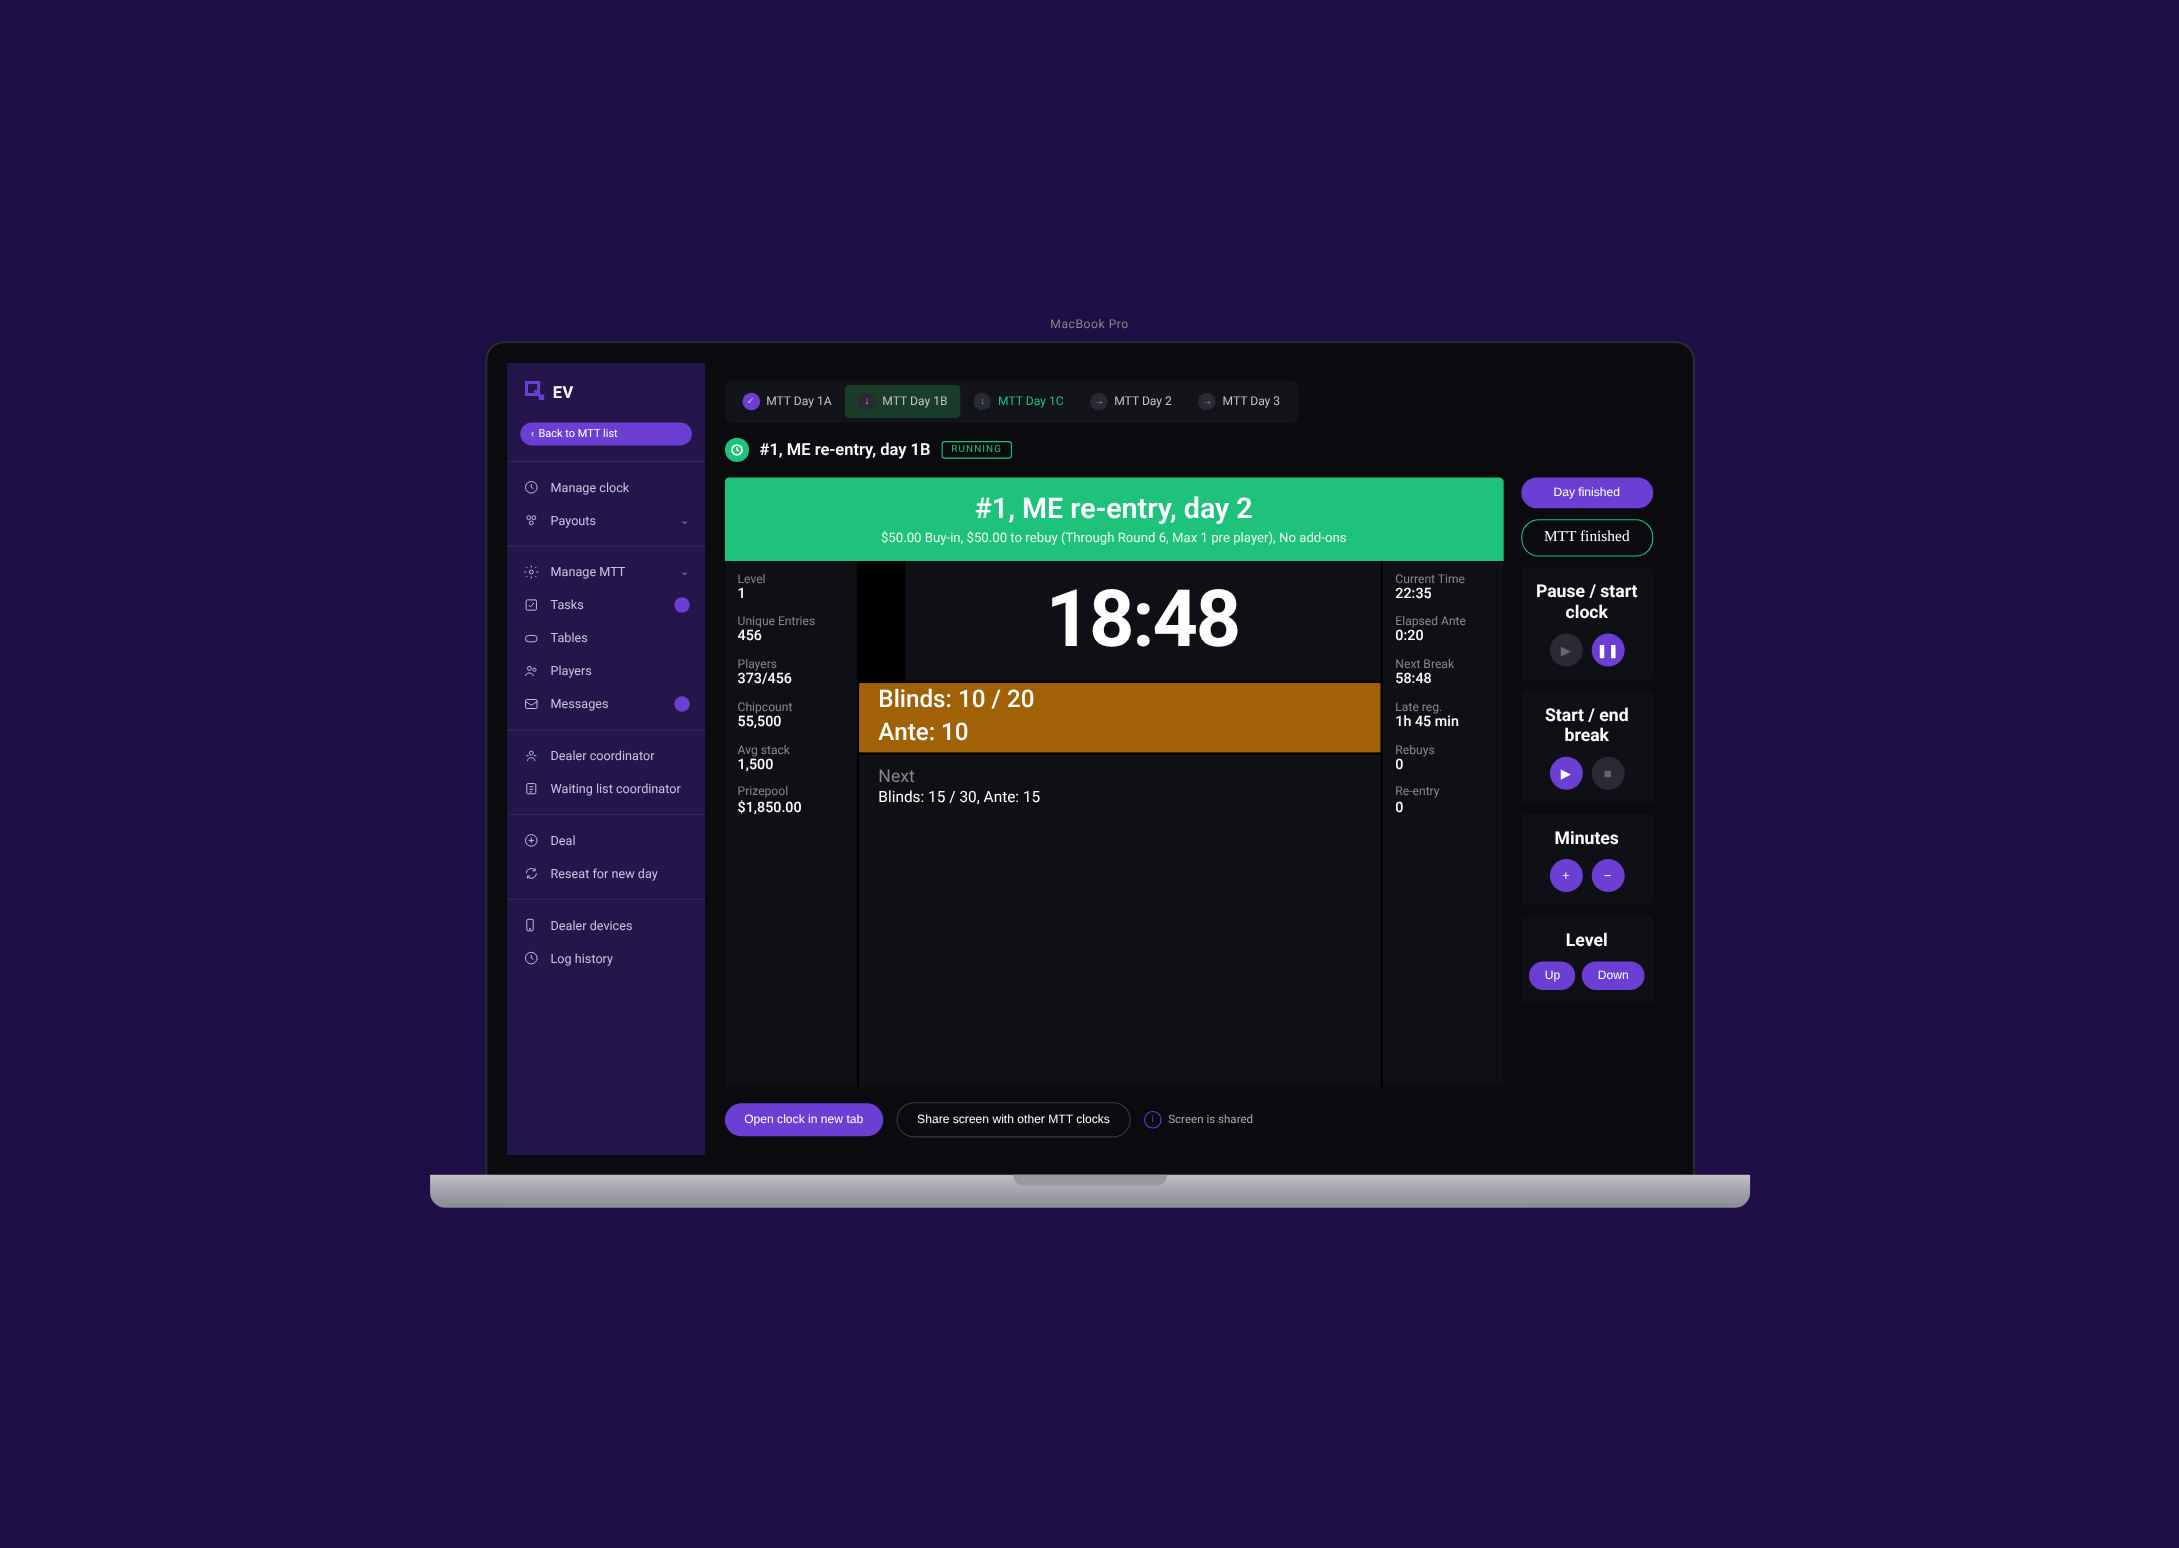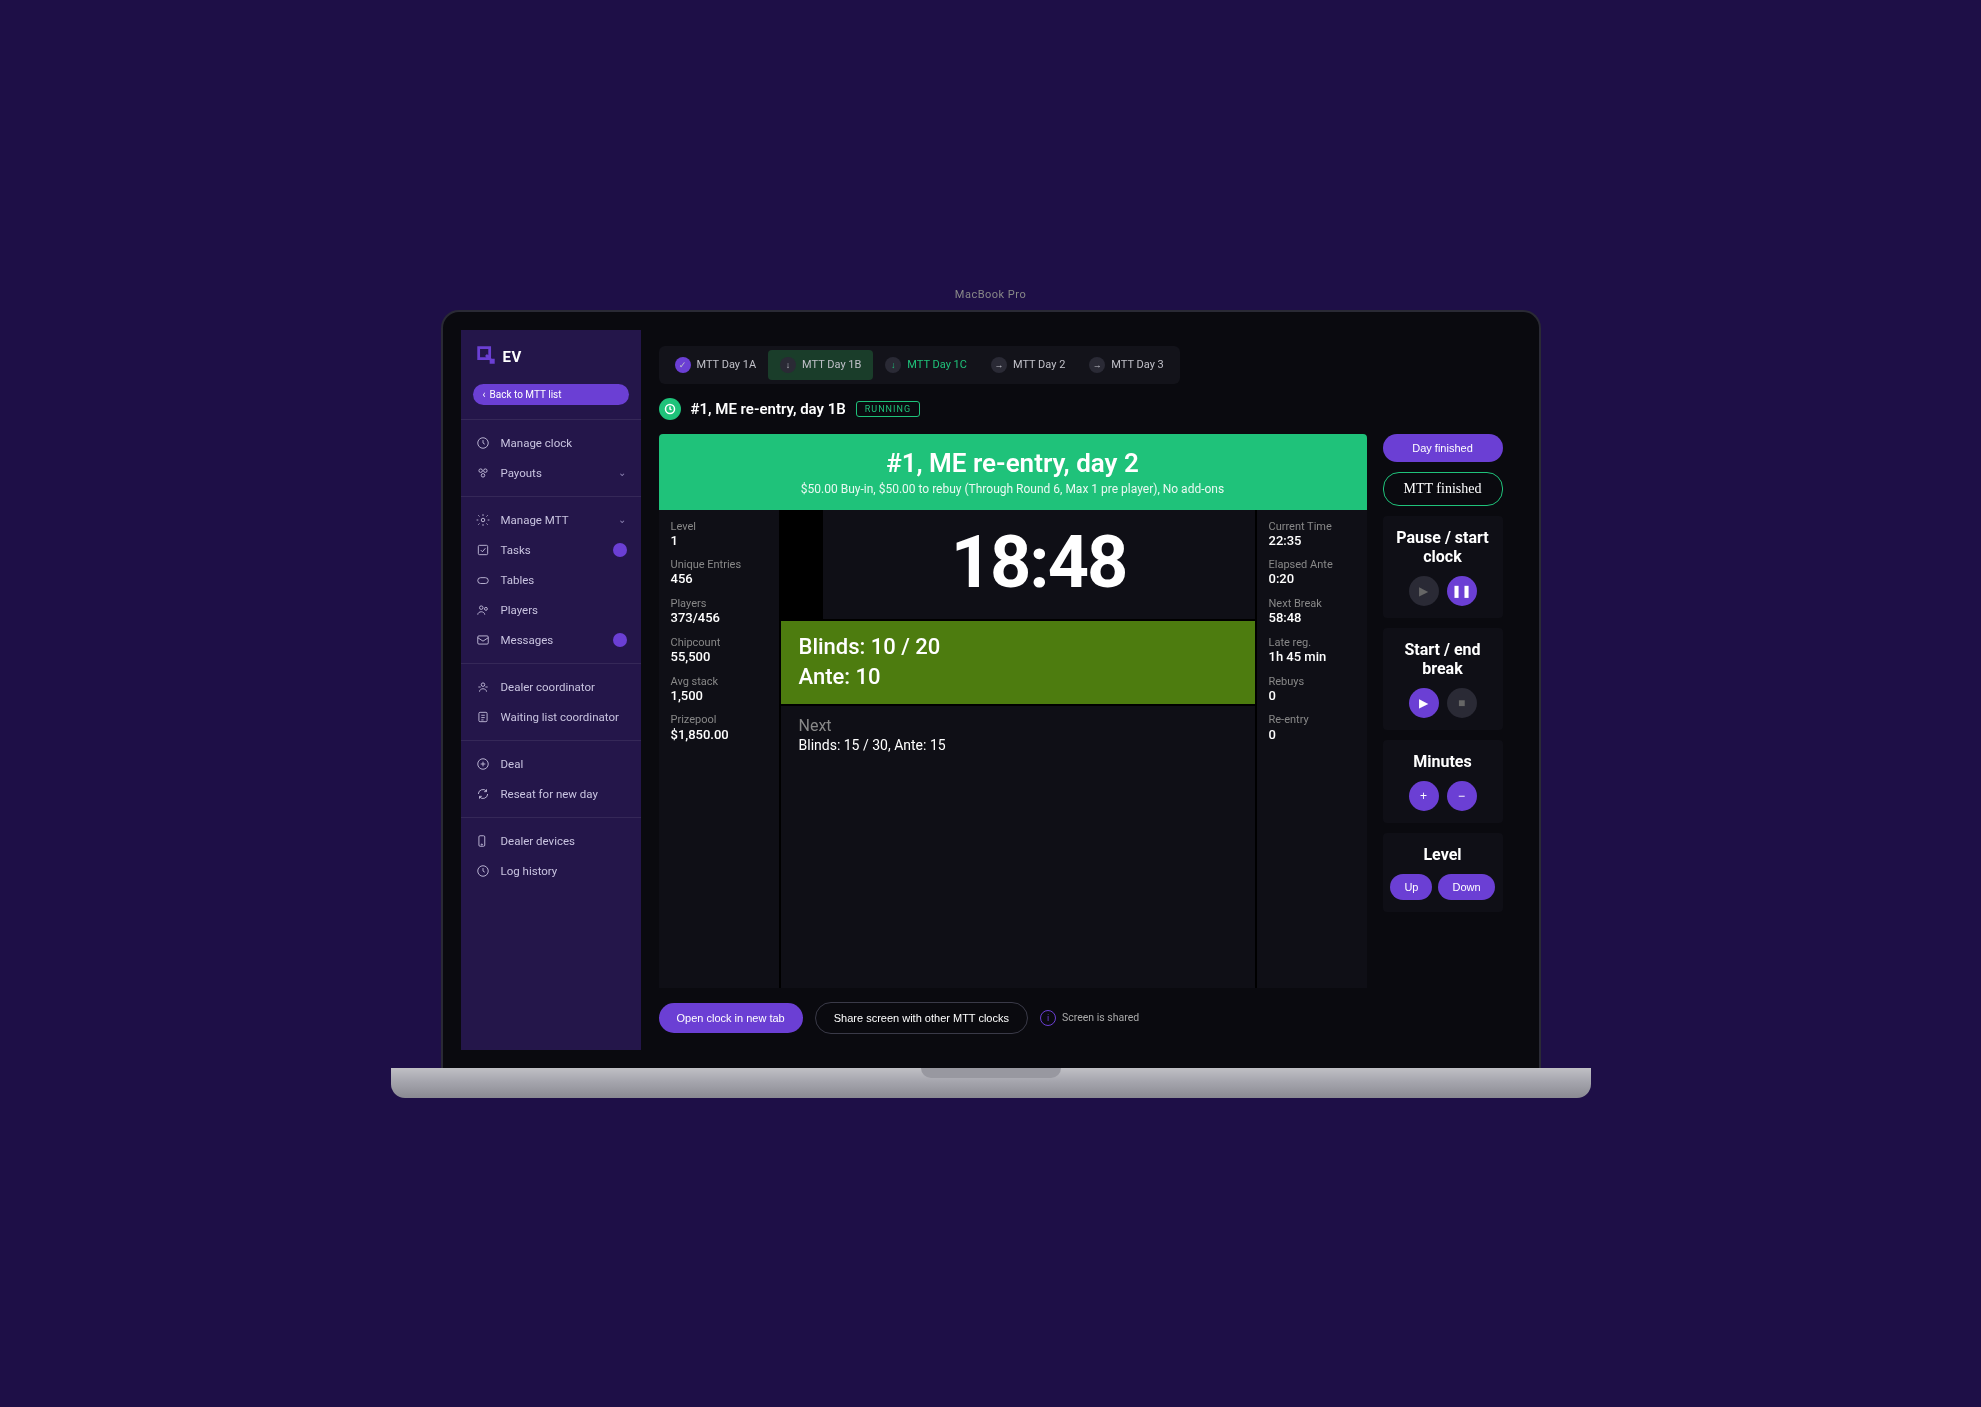--- a/index.html
+++ b/index.html
@@ -269,22 +269,22 @@
   align-items: center;
   justify-content: center;
   padding: 10px 0 14px;
   margin-left: 42px;
 }
 .clock-time .big { font-size: 72px; font-weight: 700; letter-spacing: -2px; }
 
 .clock-blinds {
   grid-column: 2;
   grid-row: 2;
-  background: #4d7c0f;
-  padding: 11px 18px;
+  background: #a16207;
+  padding: 1px 18px;
 }
 .clock-blinds p { font-size: 22px; font-weight: 500; line-height: 1.4; }
 
 .clock-next {
   grid-column: 2;
   grid-row: 3;
   background: #0f0f16;
   padding: 10px 18px;
 }
 .clock-next .lbl { color: #888; font-size: 16px; margin-bottom: 2px; }

